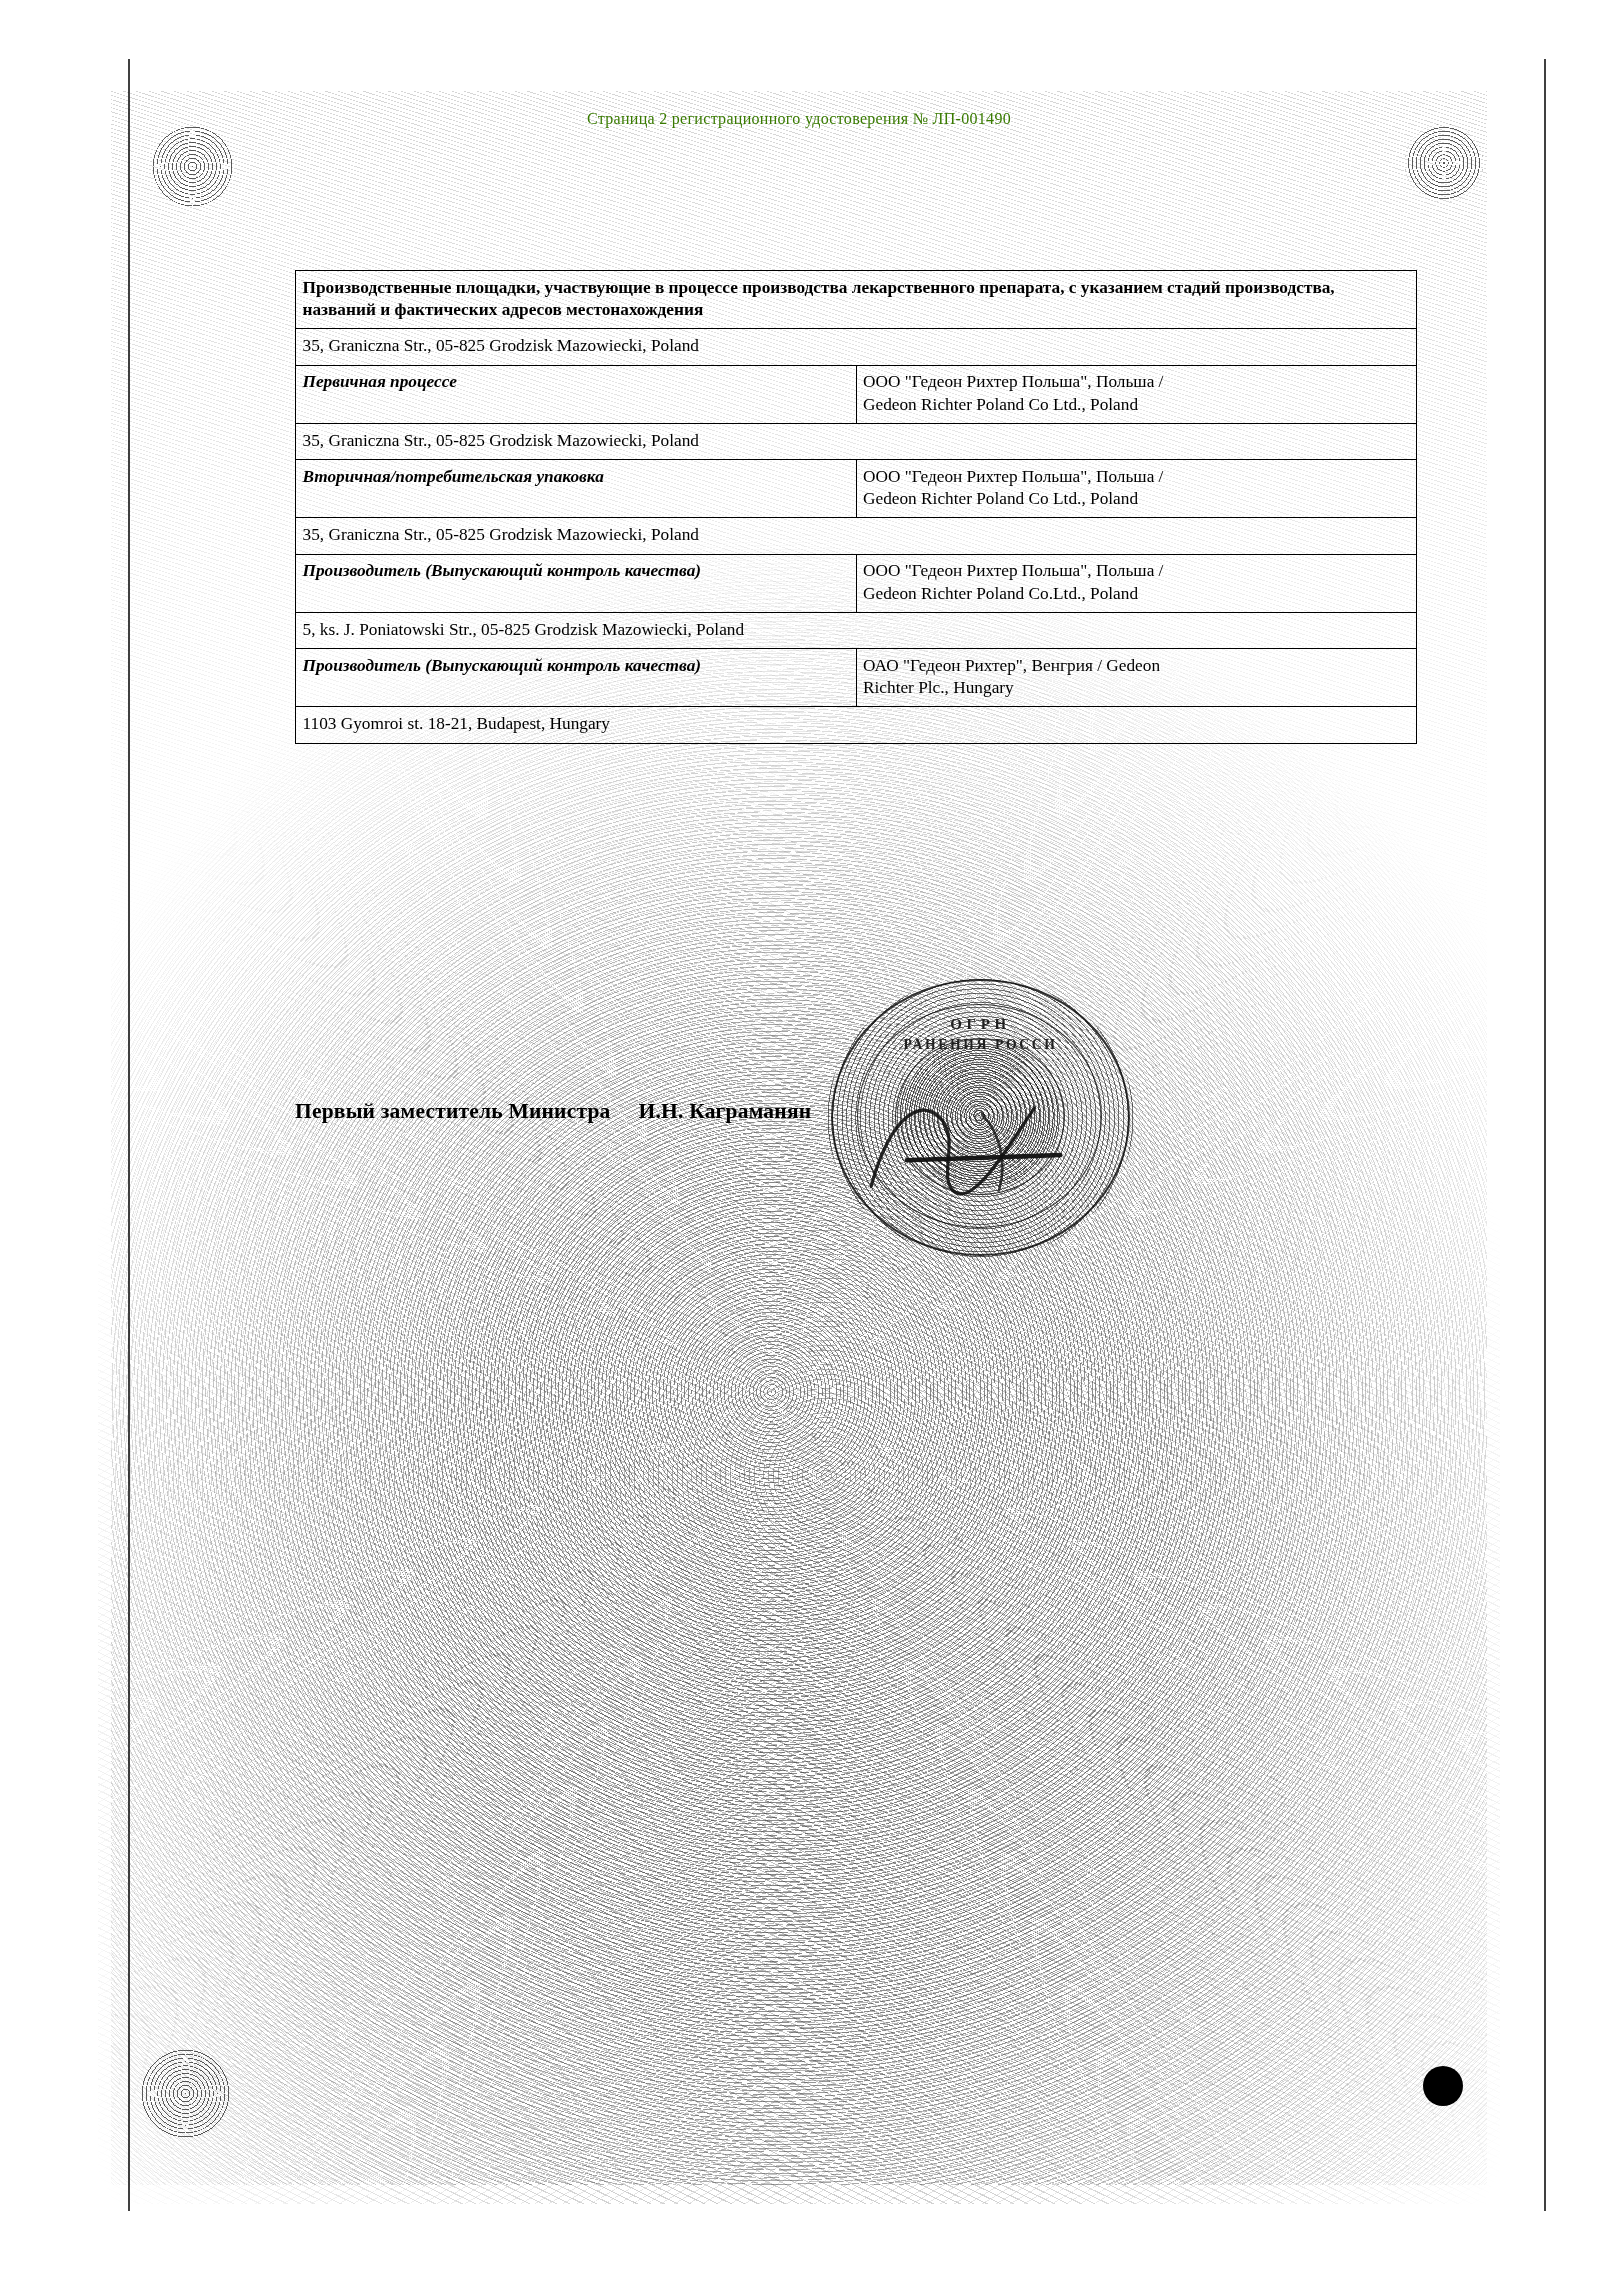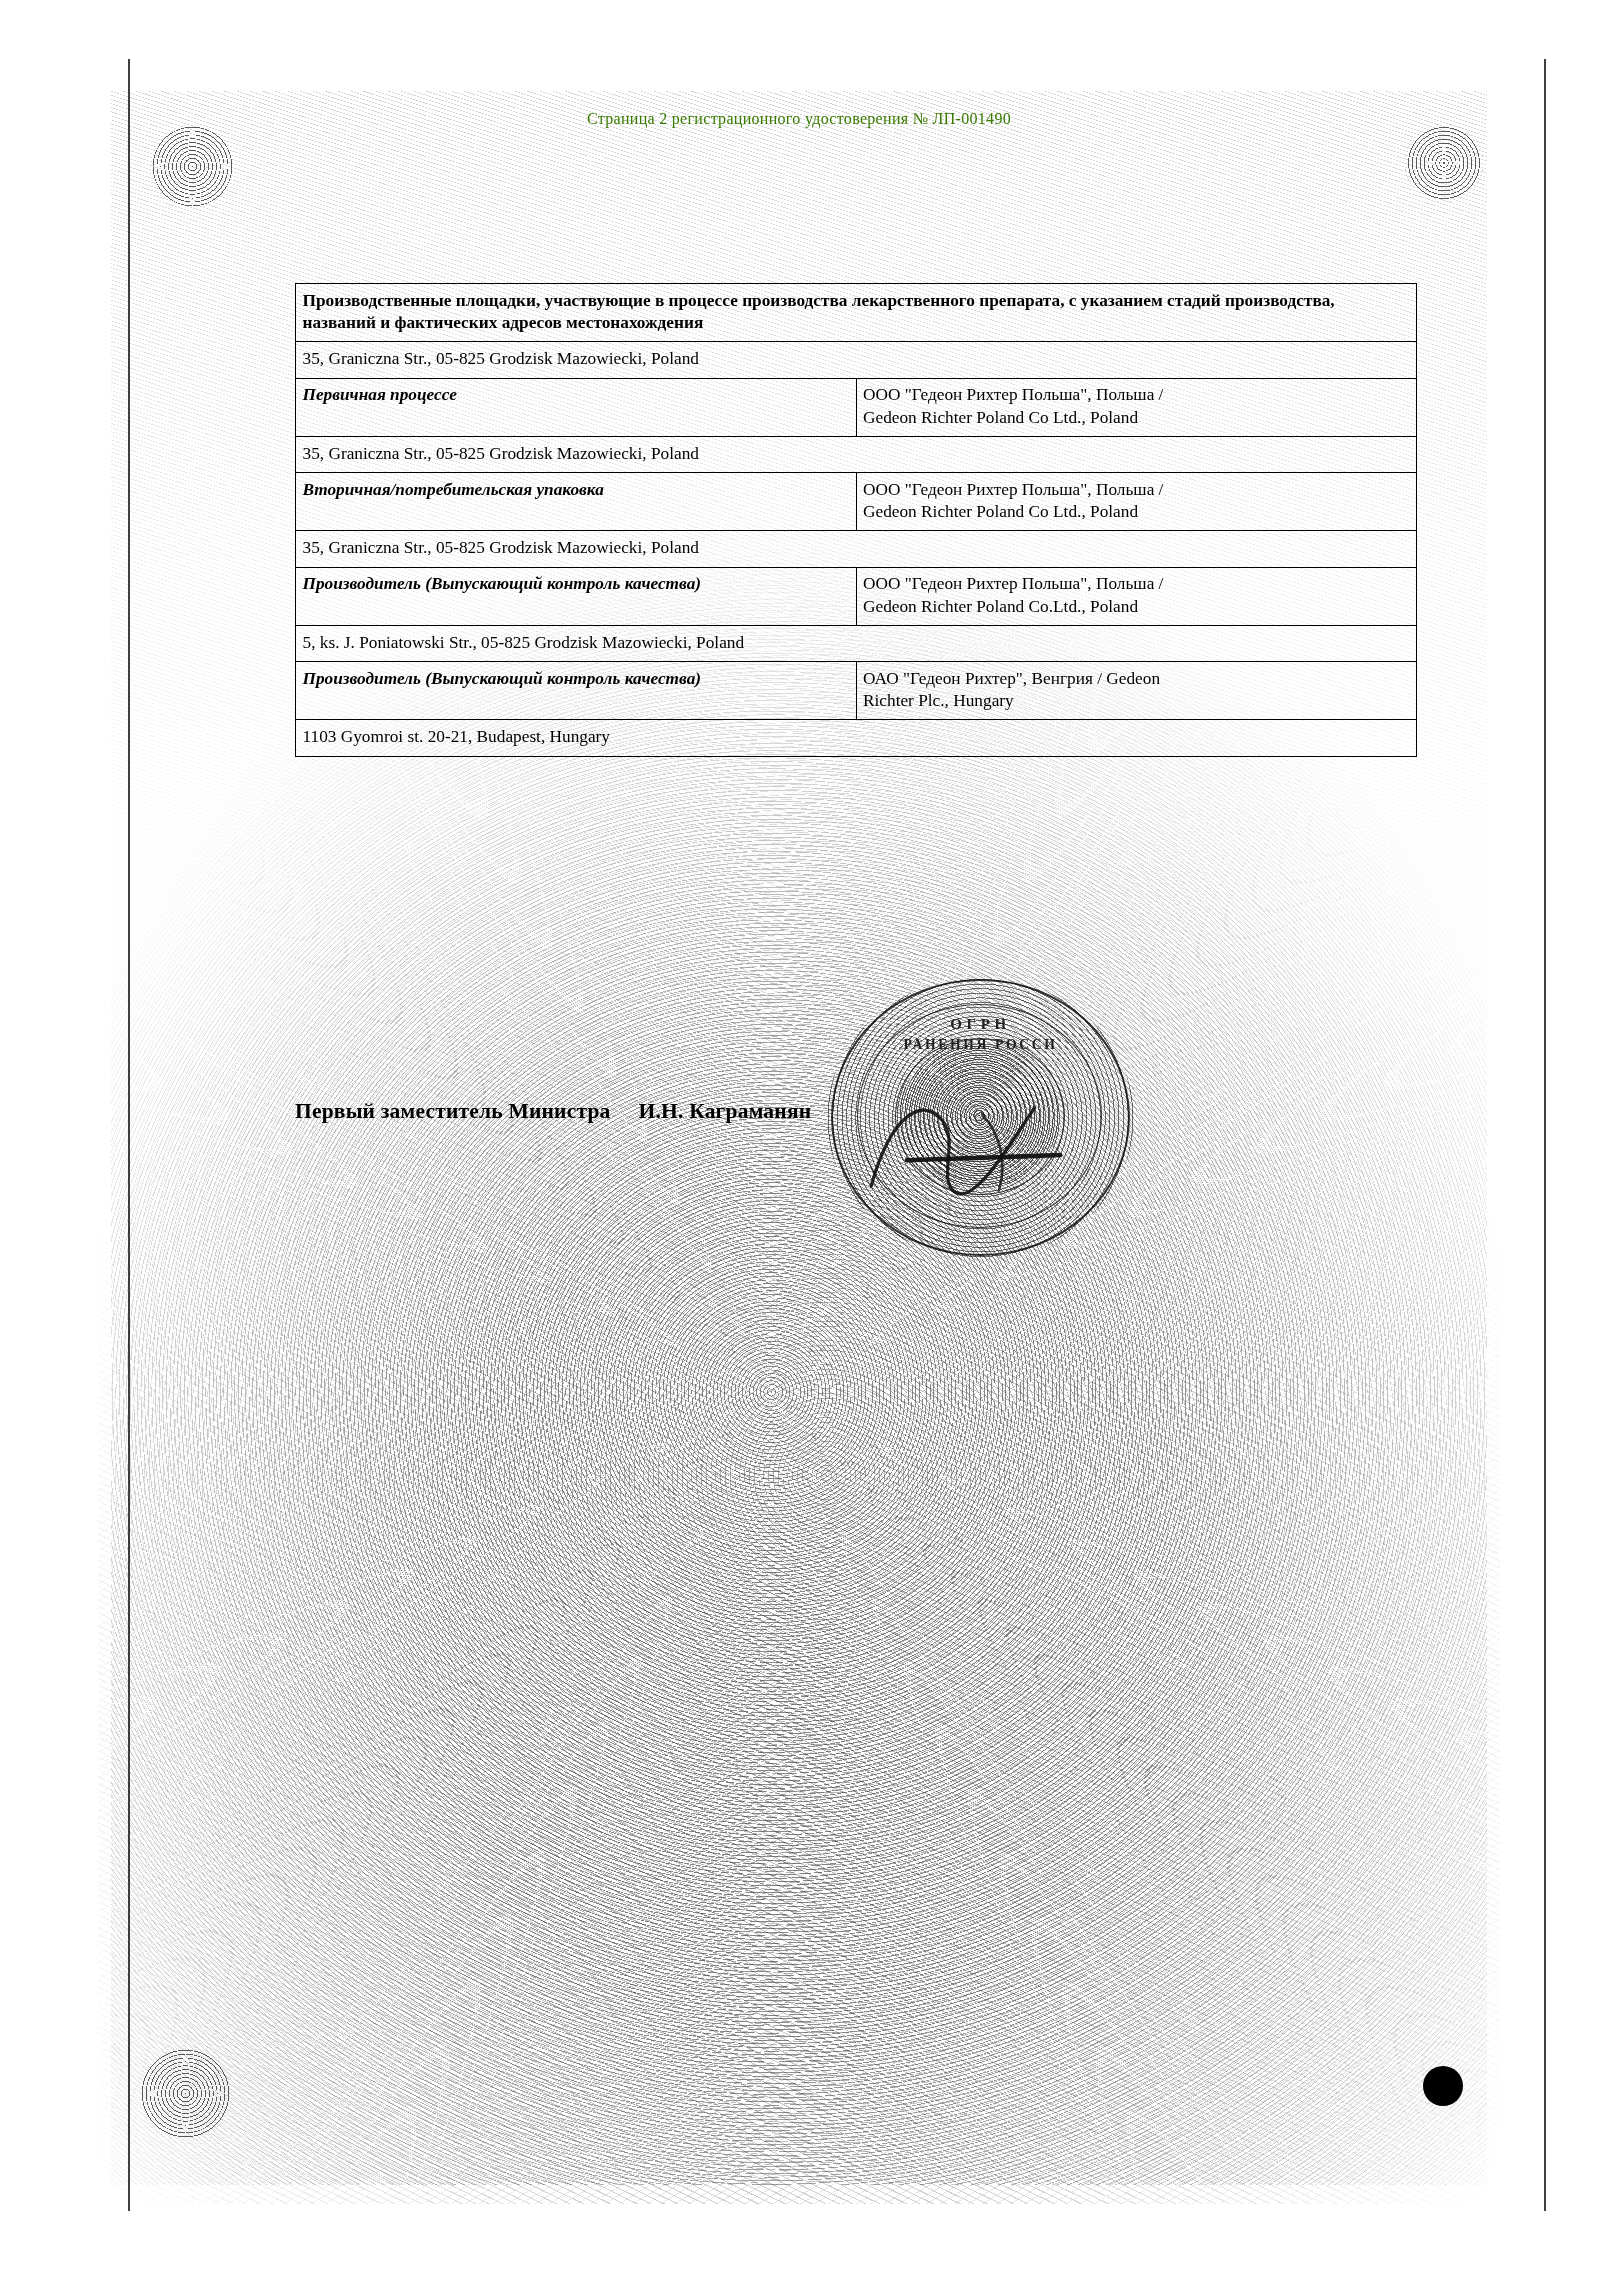--- a/index.html
+++ b/index.html
@@ -109,21 +109,21 @@
     letter-spacing: 0.3px;
     color: #4d7c0f;
     font-family: "Liberation Serif", serif;
     filter: blur(0.2px) contrast(1.4);
   }
 
   
   #sites-table {
     position: absolute;
     left: 295px;
-    top: 283px;
+    top: 270px;
     width: 1122px;
     border-collapse: collapse;
     table-layout: fixed;
     filter: blur(0.2px) contrast(1.35);
   }
   #sites-table td {
     border: 1.6px solid #0a0a0a;
     padding: 5.9px 6.5px 7.2px 6.5px;
     vertical-align: top;
     font-size: 17.3px;
@@ -276,21 +276,21 @@
       </tr>
 
       <tr>
         <td class="col-stage stage">Производитель (Выпускающий контроль качества)</td>
         <td class="col-org org">
           <span class="org-line">ОАО "Гедеон Рихтер", Венгрия / Gedeon</span>
           <span class="org-line">Richter Plc., Hungary</span>
         </td>
       </tr>
       <tr>
-        <td class="addr" colspan="2">1103 Gyomroi st. 20-21, Budapest, Hungary</td>
+        <td class="addr" colspan="2">1103 Gyomroi st. 18-21, Budapest, Hungary</td>
       </tr>
     </tbody>
   </table>
 
   <div id="official-stamp">
     <div class="stamp-hatch" style="left:0; top:0; width:307px; height:280px; opacity:.65;"></div>
     <div class="stamp-ring" style="left:3.9px; top:1.3px; width:295px; height:273px;"></div>
     <div class="stamp-ring" style="left:30px; top:26px; width:243px; height:222px; border-width:1.3px;"></div>
     <div class="stamp-ring" style="left:68px; top:60px; width:168px; height:155px; border-width:1.3px;"></div>
     <div class="stamp-hatch" style="left:72px; top:64px; width:160px; height:147px; opacity:.8;"></div>

